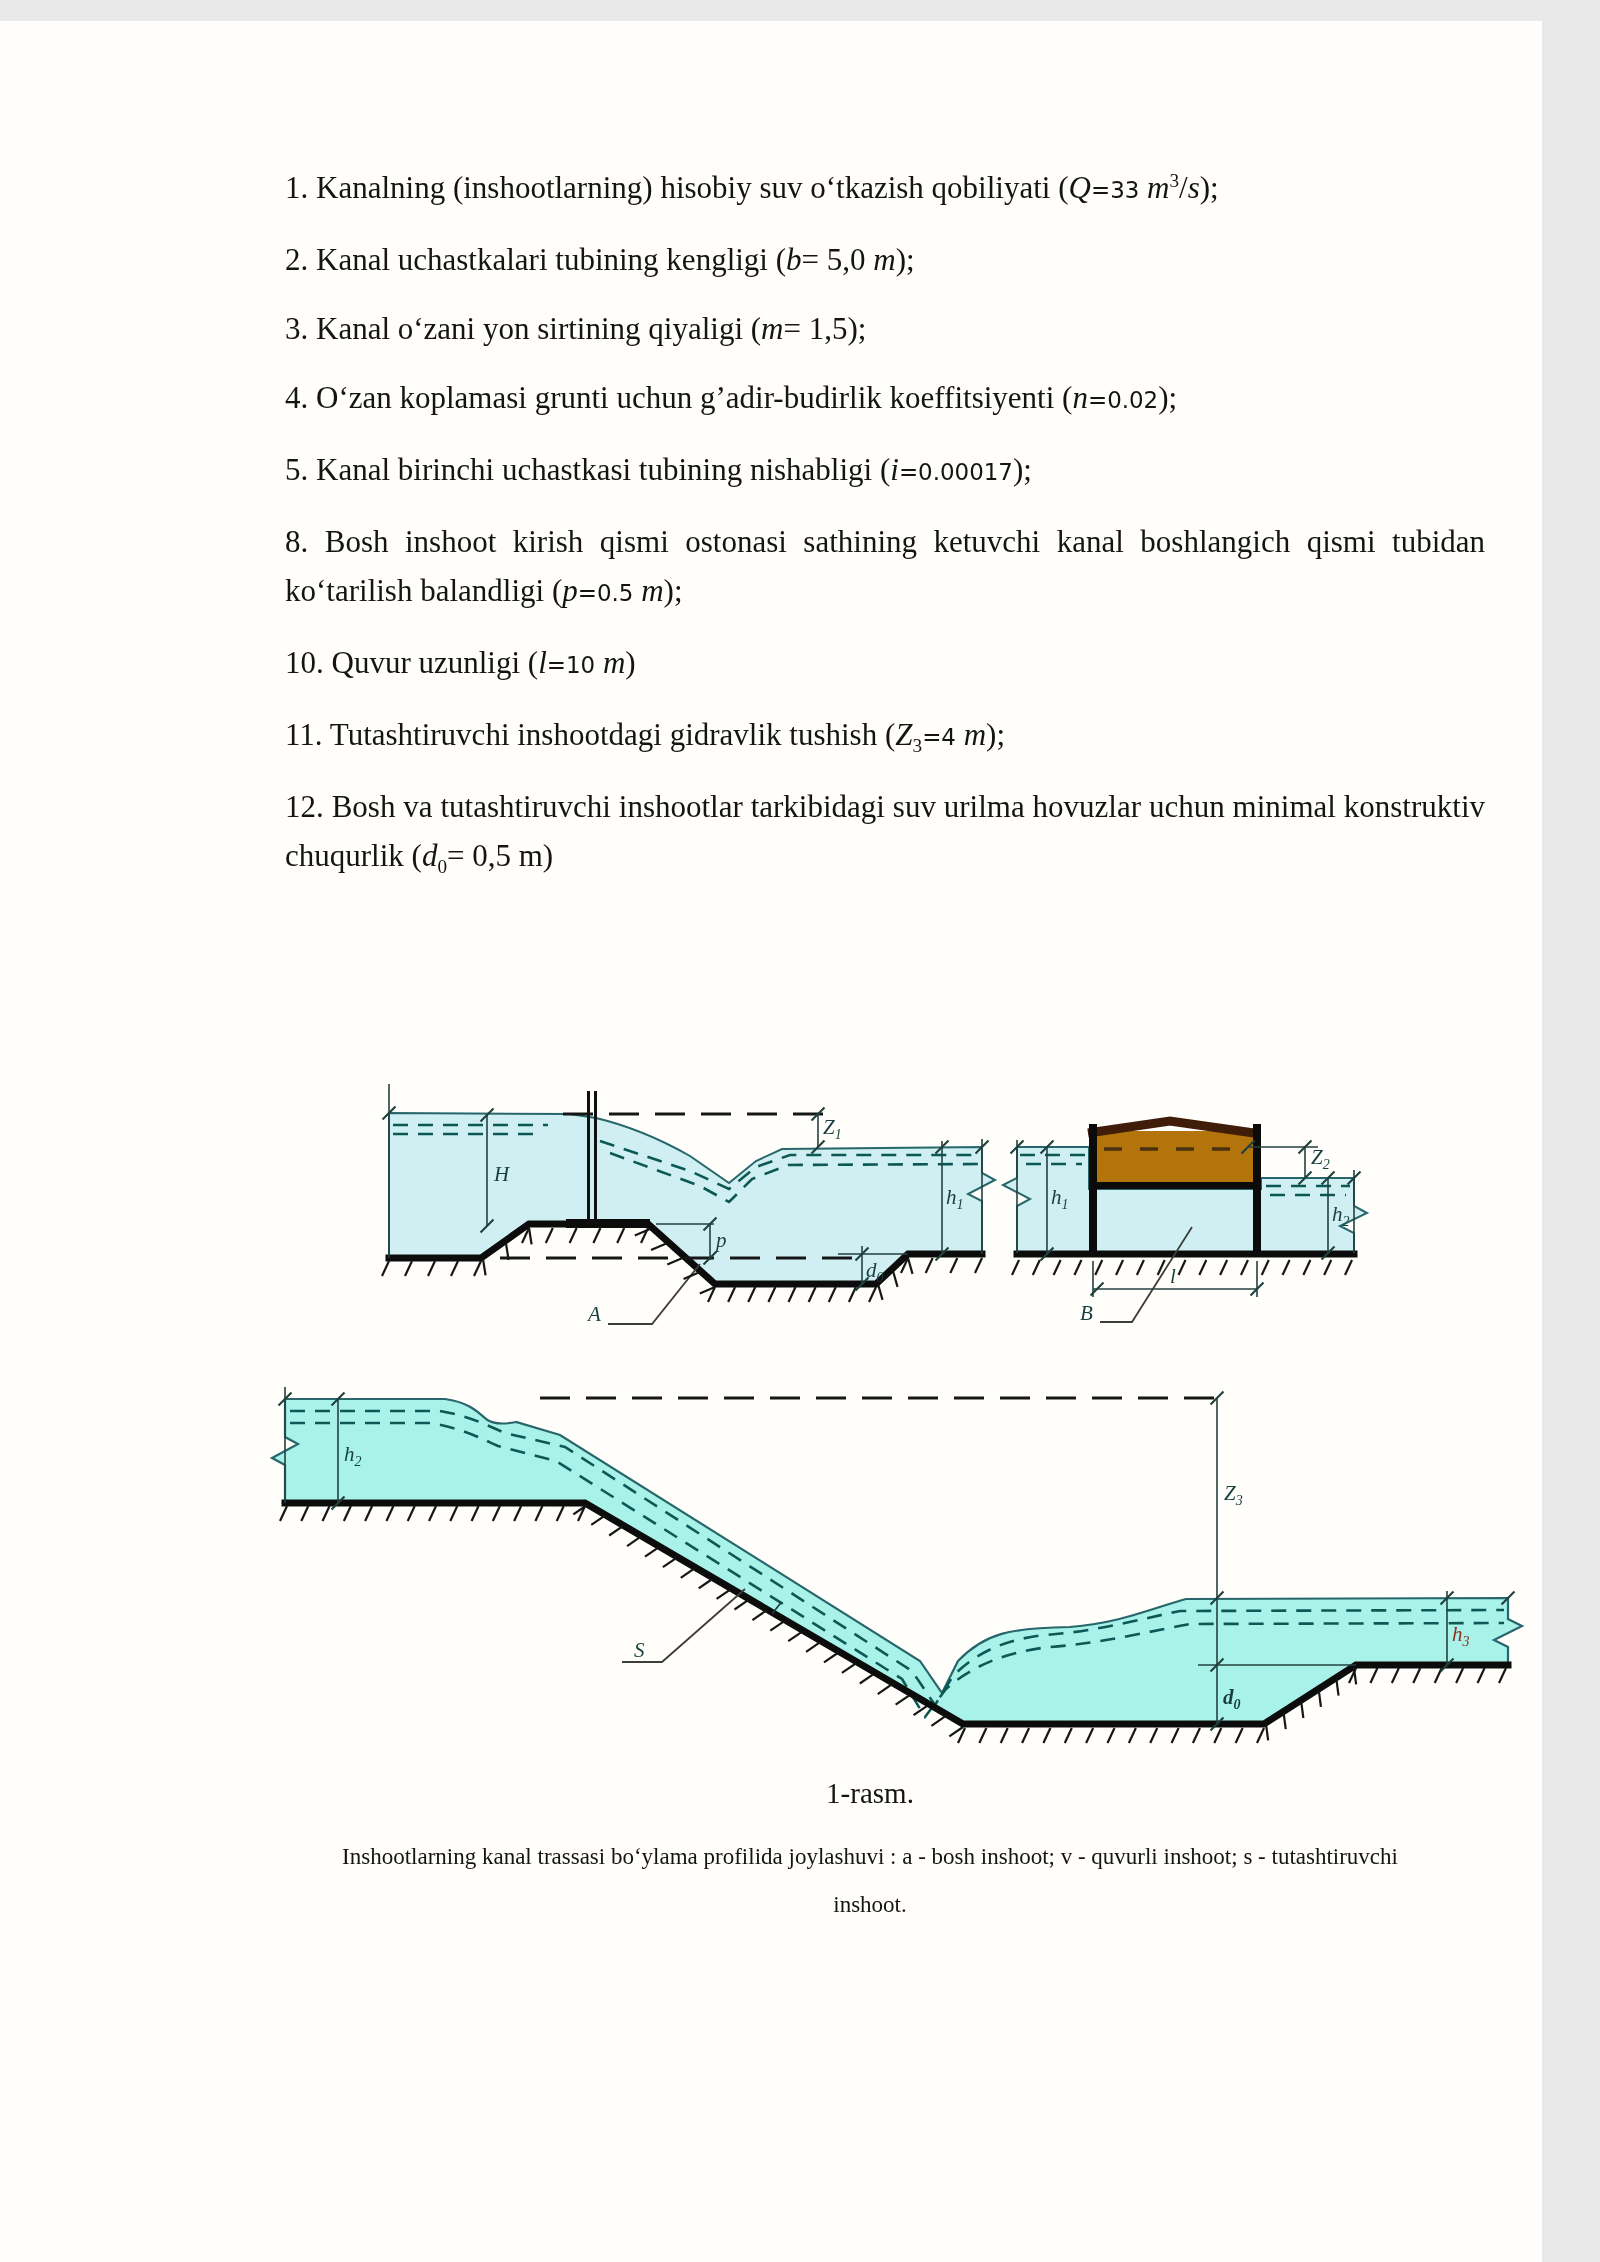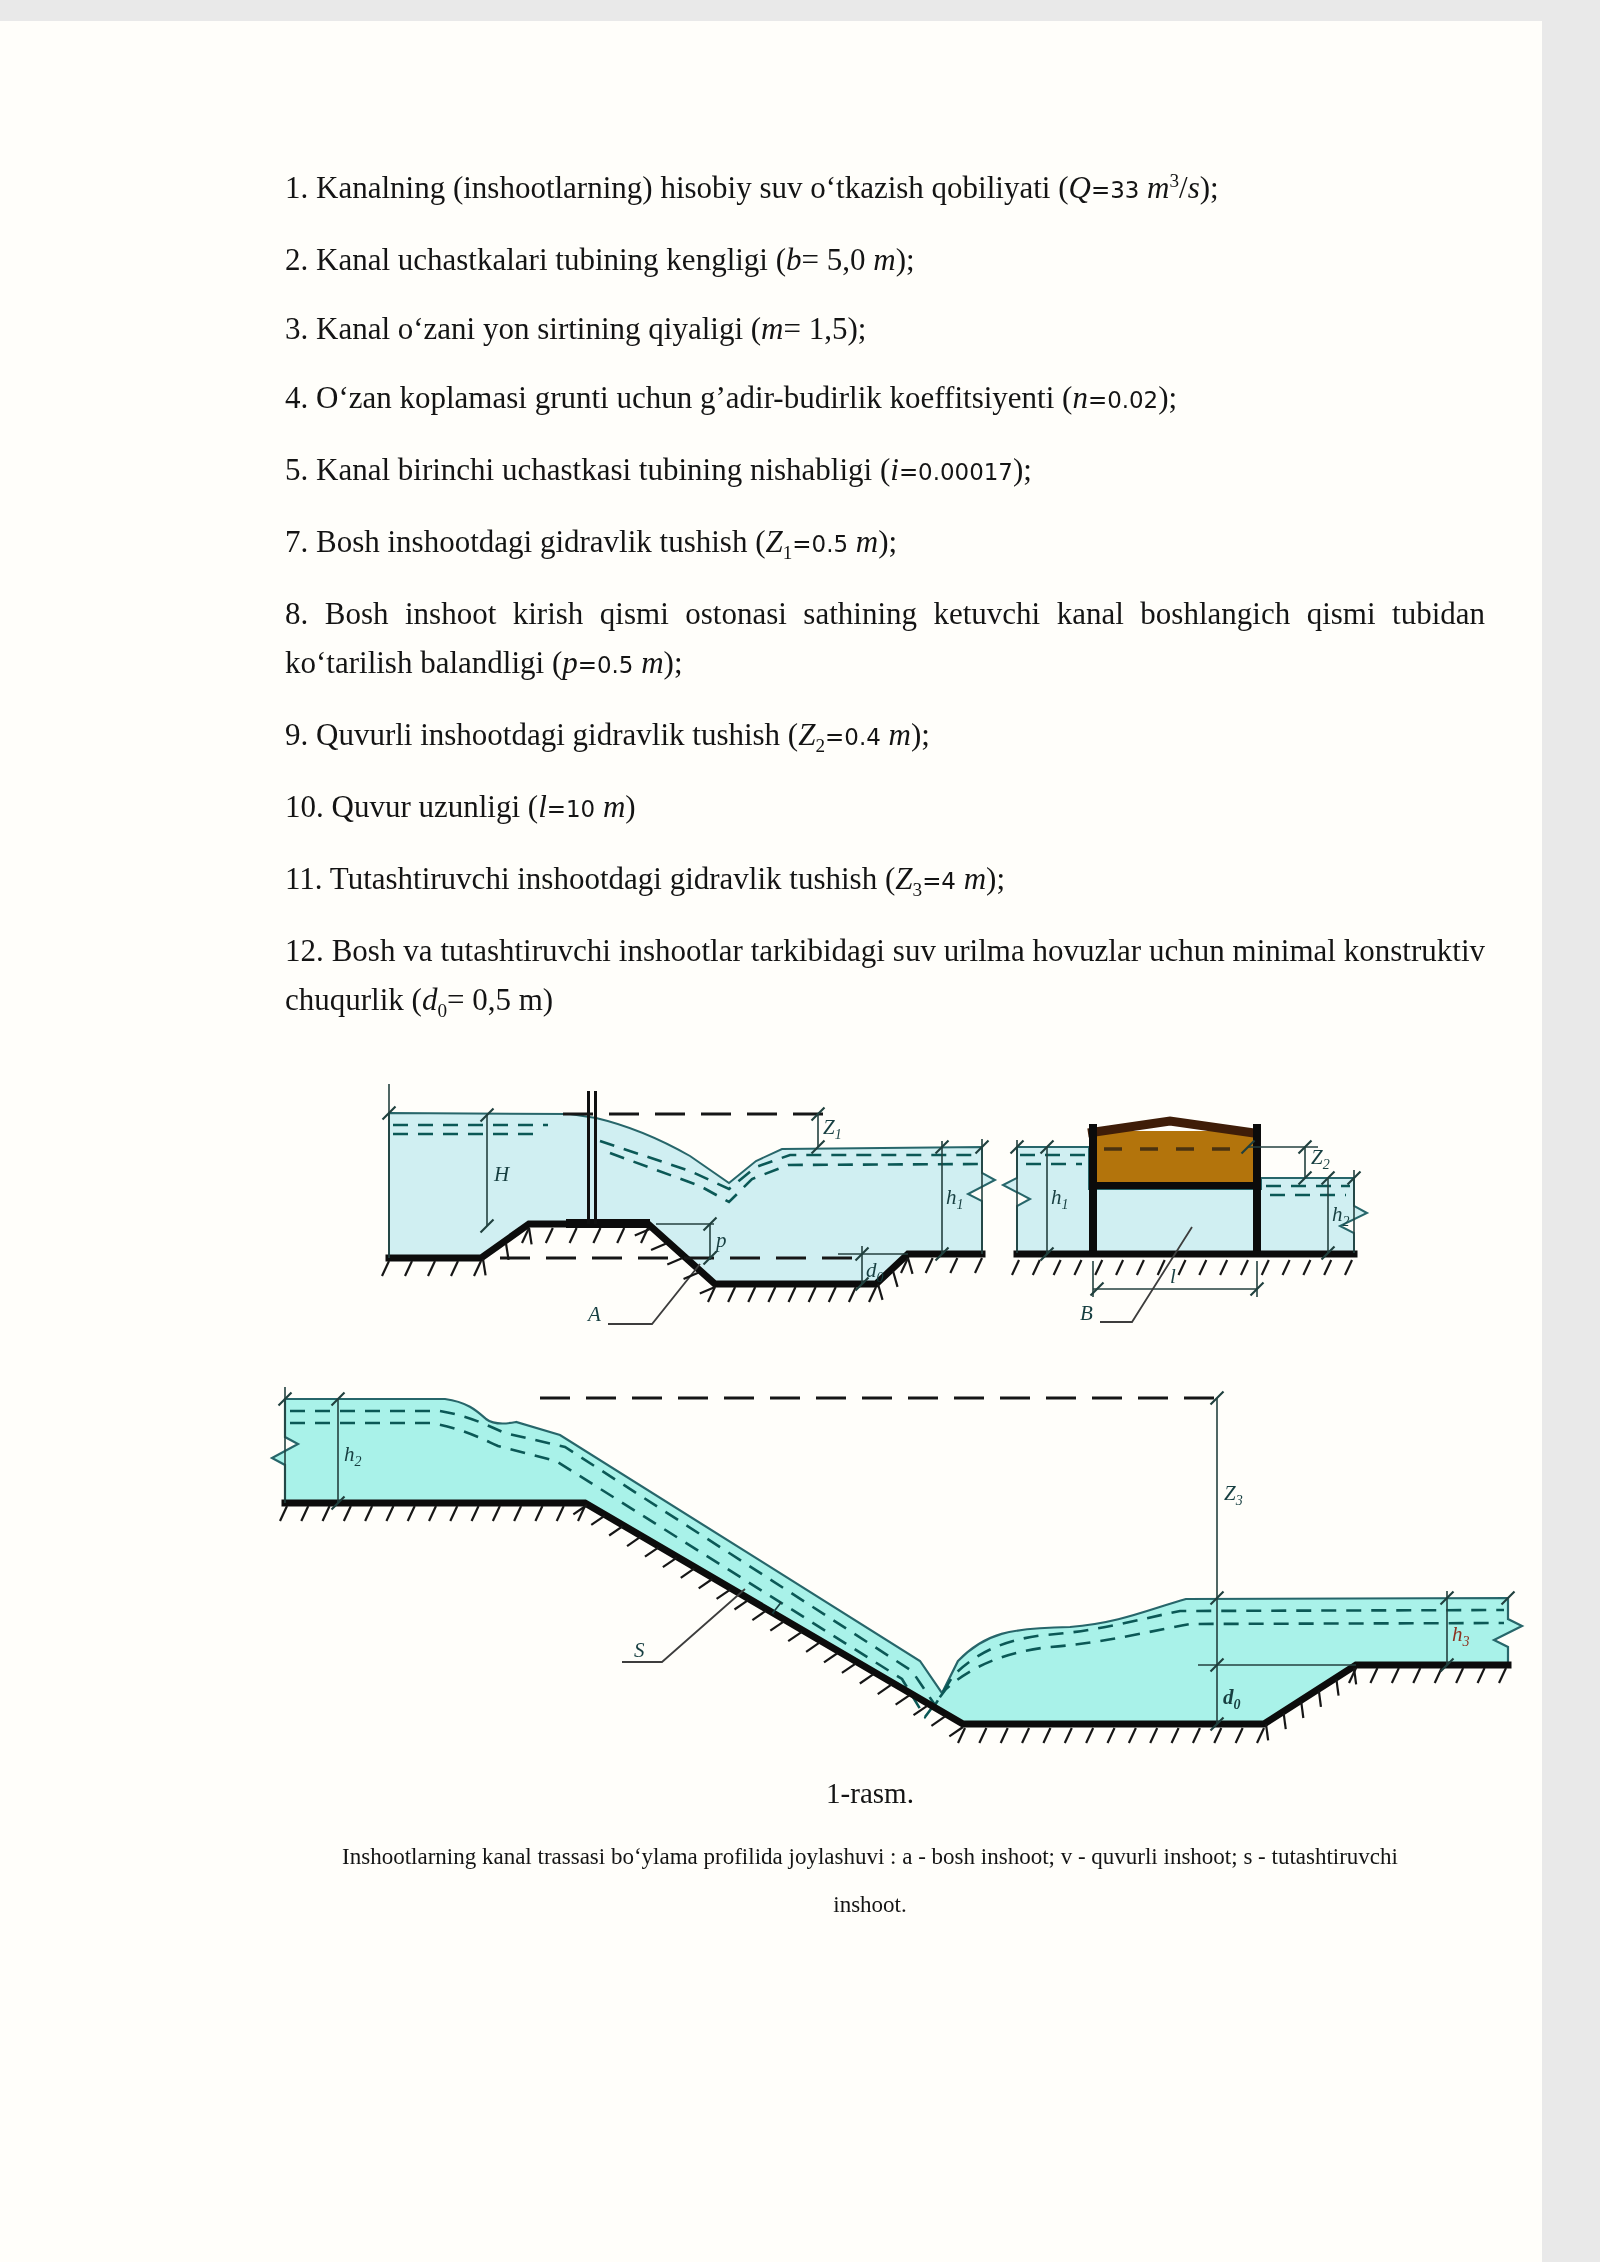--- a/index.html
+++ b/index.html
@@ -36,23 +36,21 @@
 <body>
 
 <div id="page">
 
   <div id="list">
       <p class="item"><span>1. Kanalning (inshootlarning) hisobiy suv o‘tkazish qobiliyati (</span><span class="it">Q</span><span class="sm">=33</span><span> </span><span class="it">m</span><sup>3</sup><span>/</span><span class="it">s</span><span>);</span></p>
       <p class="item"><span>2. Kanal uchastkalari tubining kengligi (</span><span class="it">b</span><span>= 5,0 </span><span class="it">m</span><span>);</span></p>
       <p class="item"><span>3. Kanal o‘zani yon sirtining qiyaligi (</span><span class="it">m</span><span>= 1,5);</span></p>
       <p class="item"><span>4. O‘zan koplamasi grunti uchun g’adir-budirlik koeffitsiyenti (</span><span class="it">n</span><span class="sm">=0.02</span><span>);</span></p>
       <p class="item"><span>5. Kanal birinchi uchastkasi tubining nishabligi (</span><span class="it">i</span><span class="sm">=0.00017</span><span>);</span></p>
-      <p class="item"><span>7. Bosh inshootdagi gidravlik tushish (</span><span class="it">Z</span><sub>1</sub><span class="sm">=0.5</span><span> </span><span class="it">m</span><span>);</span></p>
       <p class="item"><span>8. Bosh inshoot kirish qismi ostonasi sathining ketuvchi kanal boshlangich qismi tubidan ko‘tarilish balandligi (</span><span class="it">p</span><span class="sm">=0.5</span><span> </span><span class="it">m</span><span>);</span></p>
-      <p class="item"><span>9. Quvurli inshootdagi gidravlik tushish (</span><span class="it">Z</span><sub>2</sub><span class="sm">=0.4</span><span> </span><span class="it">m</span><span>);</span></p>
       <p class="item"><span>10. Quvur uzunligi (</span><span class="it">l</span><span class="sm">=10</span><span> </span><span class="it">m</span><span>)</span></p>
       <p class="item"><span>11. Tutashtiruvchi inshootdagi gidravlik tushish (</span><span class="it">Z</span><sub>3</sub><span class="sm">=4</span><span> </span><span class="it">m</span><span>);</span></p>
       <p class="item"><span>12. Bosh va tutashtiruvchi inshootlar tarkibidagi suv urilma hovuzlar uchun minimal konstruktiv chuqurlik (</span><span class="it">d</span><sub>0</sub><span>= 0,5 m)</span></p>
     </div>
 
   <svg id="fig-top" class="fig" viewBox="360 1050 1010 280">
     <g>
       <path class="water-a" d="M389,1092 L570,1093 L596,1097 C630,1105 660,1118 690,1135 L729,1162 L756,1140 L782,1128 L982,1126
            L982,1152 L995,1159 L968,1173 L982,1180 L982,1233
            L908,1233 L876,1263 L715,1263 L648,1203 L529,1203 L481,1237 L389,1237 Z"></path>

